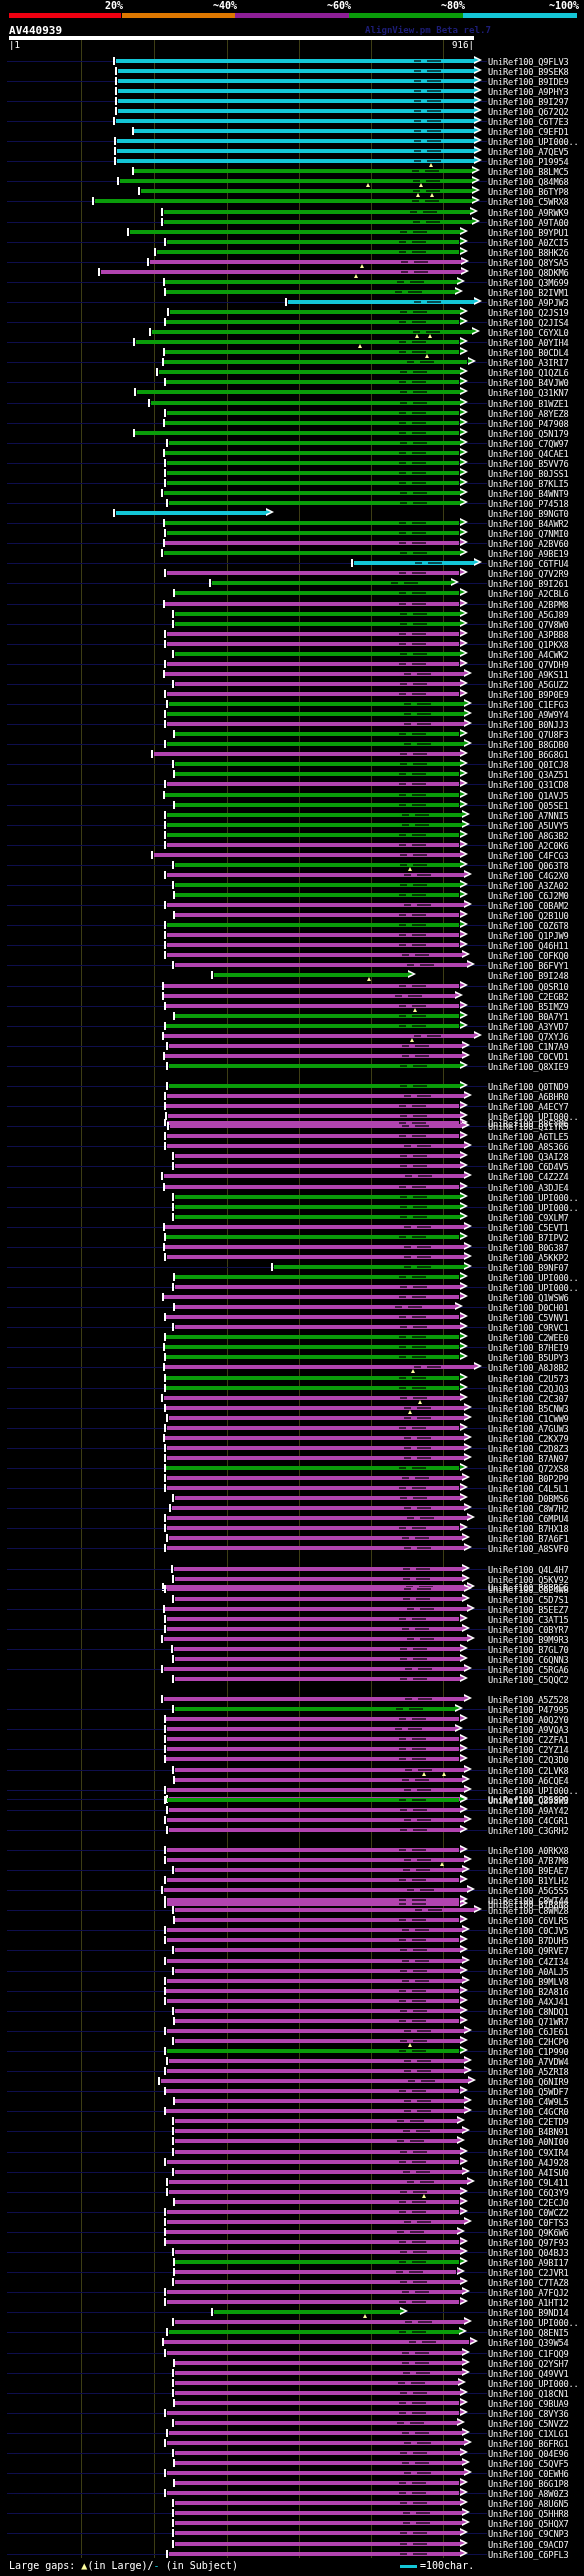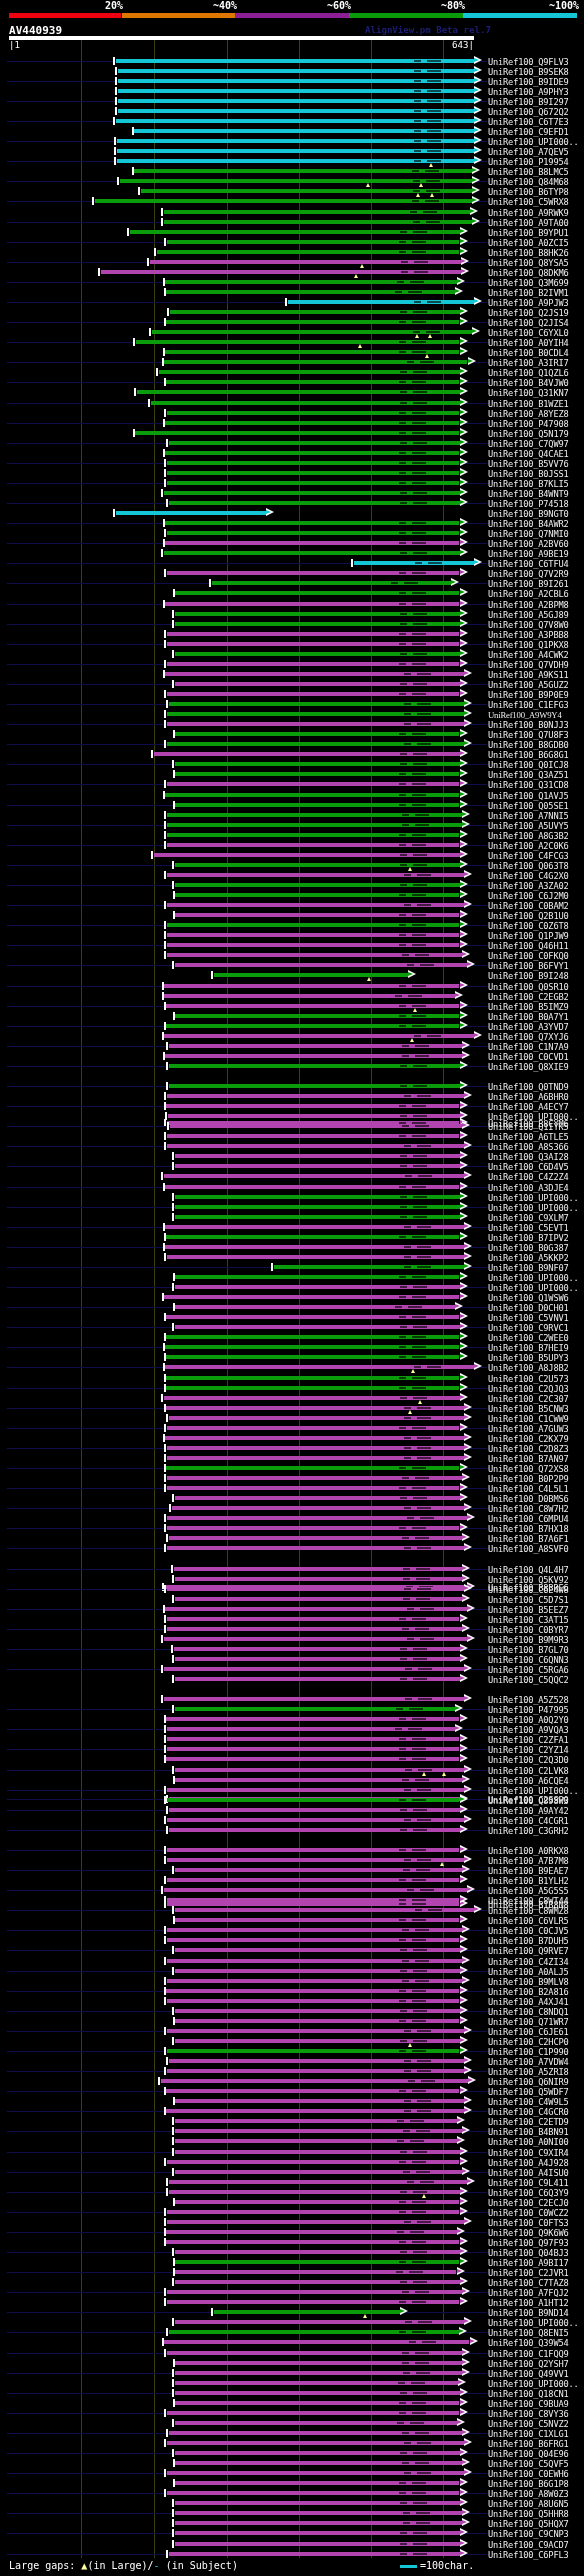--- a/index.html
+++ b/index.html
@@ -46,21 +46,21 @@
       <div class="pct" style="left: 351px;">~60%</div>
       <div class="seg" style="left: 349px; width: 114px; background: rgb(10, 156, 10);"></div>
       <div class="pct" style="left: 465px;">~80%</div>
       <div class="seg" style="left: 463px; width: 114px; background: rgb(20, 198, 214);"></div>
       <div class="pct" style="left: 579px;">~100%</div>
     </div>
   <div id="title">AV440939</div>
   <div id="subtitle">AlignView.pm Beta rel.7</div>
   <div id="querybar"></div>
   <div id="rul1">|1</div>
-  <div id="rul2">643|</div>
+  <div id="rul2">916|</div>
   <div id="gridlines">
       <div class="grid" style="left: 81px;"></div>
       <div class="grid" style="left: 154px;"></div>
       <div class="grid" style="left: 227px;"></div>
       <div class="grid" style="left: 299px;"></div>
       <div class="grid" style="left: 371px;"></div>
       <div class="grid" style="left: 443px;"></div>
     </div>
   <div id="rows">
       <div class="row" style="top: 56px;">
@@ -555,21 +555,21 @@
         <div class="lbl">UniRef100_B9P0E9</div>
       </div>
       <div class="row" style="top: 699px;">
         <div class="navy"></div>
         <div class="tick" style="left: 166px;"></div>
         <div class="bar" style="left: 169px; width: 295px; background: rgb(10, 156, 10);"></div>
         <div class="aw" style="left: 464px;"></div>
         <div class="ac" style="left: 464px; border-left-color: rgb(10, 156, 10);"></div>
         <div class="lbl">UniRef100_C1EFG3</div>
       </div>
-      <div class="row" style="top: 709px; font-family: Liberation Serif, serif;">
+      <div class="row" style="top: 709px;">
         <div class="tick" style="left: 164px;"></div>
         <div class="bar" style="left: 167px; width: 297px; background: rgb(10, 156, 10);"></div>
         <div class="aw" style="left: 464px;"></div>
         <div class="ac" style="left: 464px; border-left-color: rgb(10, 156, 10);"></div>
         <div class="lbl">UniRef100_A9W9Y4</div>
       </div>
       <div class="row" style="top: 719px;">
         <div class="navy"></div>
         <div class="tick" style="left: 164px;"></div>
         <div class="bar" style="left: 167px; width: 297px; background: rgb(177, 68, 175);"></div>

